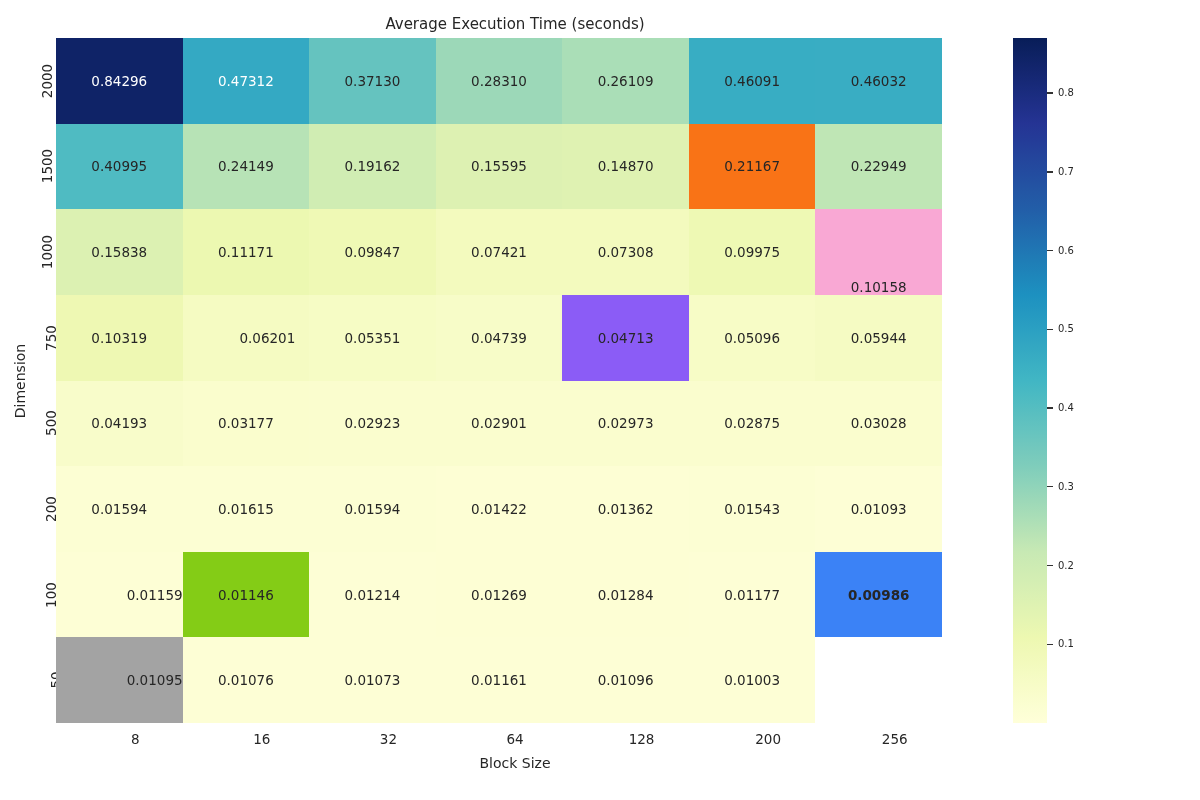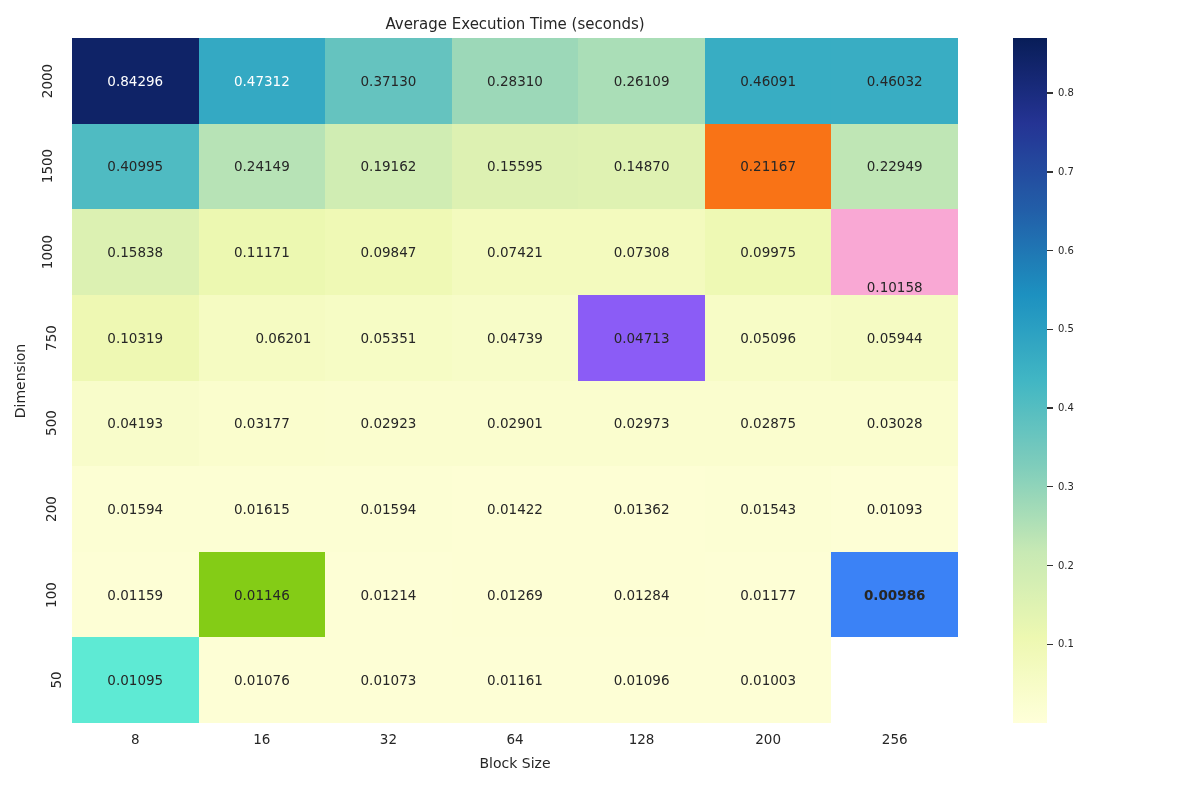--- a/index.html
+++ b/index.html
@@ -33,21 +33,21 @@
     text-align: center;
     font-size: 15px;
     color: #262626;
     line-height: 20px;
     white-space: nowrap;
   }
 
   
   #heatmap-grid {
     position: absolute;
-    left: 72px;
+    left: 56px;
     top: 38px;
     width: 886px;
     height: 685px;
     display: grid;
     grid-template-columns: repeat(7, 1fr);
     grid-template-rows: repeat(8, 1fr);
   }
   .hm-cell {
     display: flex;
     align-items: center;
@@ -328,42 +328,42 @@
       </div>
       <div class="hm-cell dark-text" style="background: rgb(253, 254, 212);">
         <span>0.01362</span>
       </div>
       <div class="hm-cell dark-text" style="background: rgb(252, 254, 211);">
         <span>0.01543</span>
       </div>
       <div class="hm-cell dark-text" style="background: rgb(253, 254, 213);">
         <span>0.01093</span>
       </div>
-      <div class="hm-cell dark-text" style="background: rgb(253, 254, 213);">
+      <div class="hm-cell dark-text" style="background: rgb(253, 254, 213); justify-content: flex-end;">
         <span>0.01159</span>
       </div>
       <div class="hm-cell dark-text" style="background: #84cc16;">
         <span>0.01146</span>
       </div>
       <div class="hm-cell dark-text" style="background: rgb(253, 254, 213);">
         <span>0.01214</span>
       </div>
       <div class="hm-cell dark-text" style="background: rgb(253, 254, 212);">
         <span>0.01269</span>
       </div>
       <div class="hm-cell dark-text" style="background: rgb(253, 254, 212);">
         <span>0.01284</span>
       </div>
       <div class="hm-cell dark-text" style="background: rgb(253, 254, 213);">
         <span>0.01177</span>
       </div>
       <div class="hm-cell dark-text" style="background: #3b82f6; font-weight: bold;">
         <span>0.00986</span>
       </div>
-      <div class="hm-cell dark-text" style="background: #5eead4;">
+      <div class="hm-cell dark-text" style="background: #a3a3a3; justify-content: flex-end;">
         <span>0.01095</span>
       </div>
       <div class="hm-cell dark-text" style="background: rgb(253, 254, 213);">
         <span>0.01076</span>
       </div>
       <div class="hm-cell dark-text" style="background: rgb(253, 254, 213);">
         <span>0.01073</span>
       </div>
       <div class="hm-cell dark-text" style="background: rgb(253, 254, 213);">
         <span>0.01161</span>

